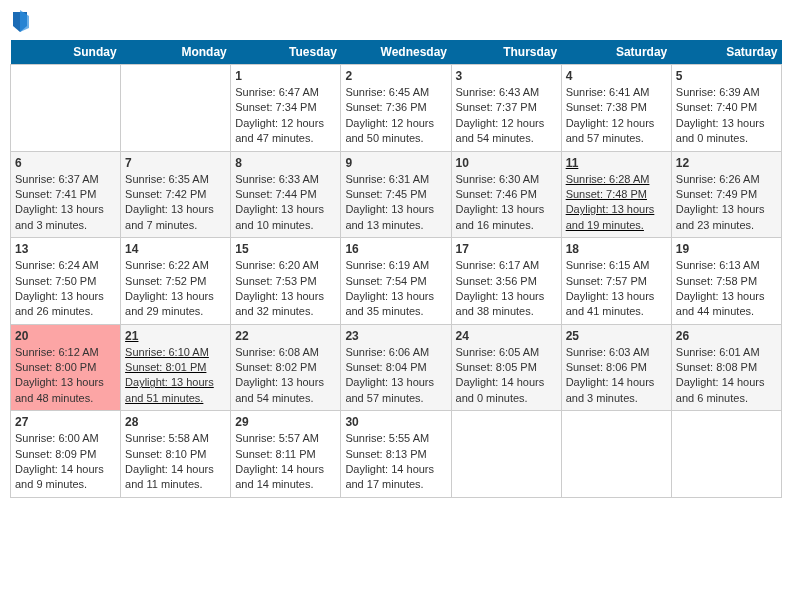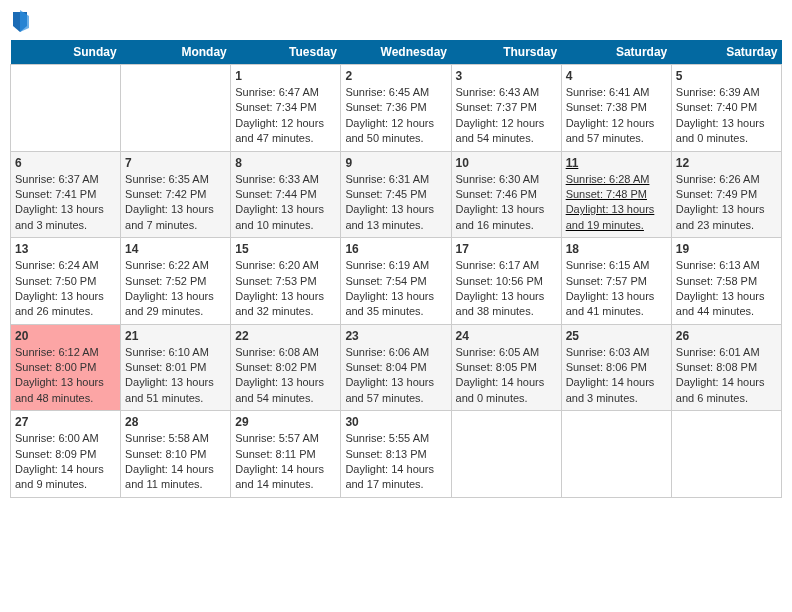--- a/index.html
+++ b/index.html
@@ -223,21 +223,21 @@
         </td>
         <td style="background-color: rgb(255, 255, 255);">
           <span class="day-num">16</span>
           <div class="day-info">Sunrise: 6:19 AM
 Sunset: 7:54 PM
 Daylight: 13 hours and 35 minutes.</div>
         </td>
         <td style="background-color: rgb(255, 255, 255);">
           <span class="day-num">17</span>
           <div class="day-info">Sunrise: 6:17 AM
-Sunset: 10:56 PM
+Sunset: 3:56 PM
 Daylight: 13 hours and 38 minutes.</div>
         </td>
         <td style="background-color: rgb(255, 255, 255);">
           <span class="day-num">18</span>
           <div class="day-info">Sunrise: 6:15 AM
 Sunset: 7:57 PM
 Daylight: 13 hours and 41 minutes.</div>
         </td>
         <td style="background-color: rgb(255, 255, 255);">
           <span class="day-num">19</span>
@@ -246,21 +246,21 @@
 Daylight: 13 hours and 44 minutes.</div>
         </td>
       </tr>
       <tr>
         <td style="background-color: #fca5a5;">
           <span class="day-num">20</span>
           <div class="day-info">Sunrise: 6:12 AM
 Sunset: 8:00 PM
 Daylight: 13 hours and 48 minutes.</div>
         </td>
-        <td style="background-color: rgb(245, 245, 245);">
+        <td style="background-color: rgb(245, 245, 245); text-decoration: underline;">
           <span class="day-num">21</span>
           <div class="day-info">Sunrise: 6:10 AM
 Sunset: 8:01 PM
 Daylight: 13 hours and 51 minutes.</div>
         </td>
         <td style="background-color: rgb(245, 245, 245);">
           <span class="day-num">22</span>
           <div class="day-info">Sunrise: 6:08 AM
 Sunset: 8:02 PM
 Daylight: 13 hours and 54 minutes.</div>

